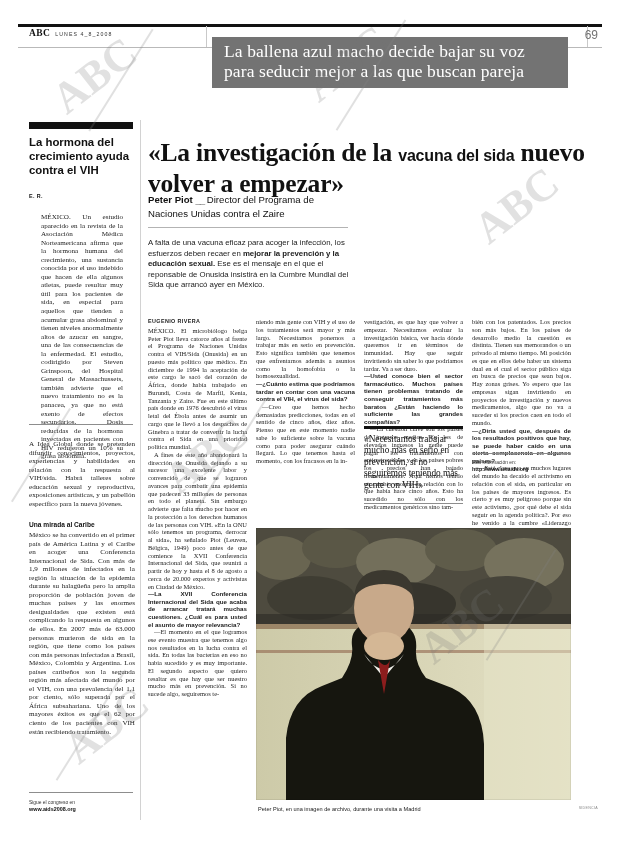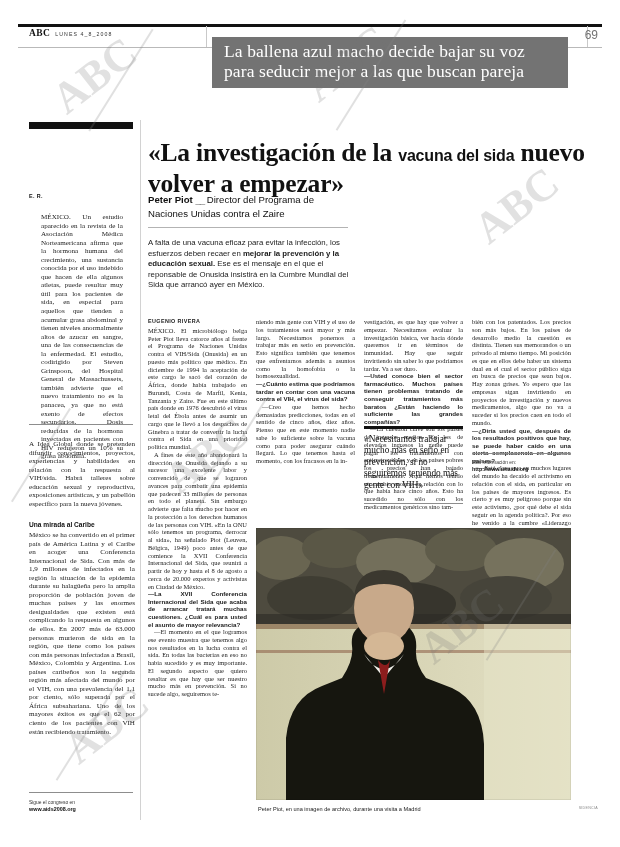--- a/index.html
+++ b/index.html
@@ -129,20 +129,21 @@
     <span class="date">LUNES 4_8_2008</span>
   </div>
   <div class="folio">69</div>
 
   <div class="banner">
     <p><span>La ballena azul macho decide bajar su voz</span><br>
        <span>para seducir mejor a las que buscan pareja</span></p>
   </div>
 
   <div class="side-rule"></div>
+  <div class="side-head">La hormona del crecimiento ayuda contra el VIH</div>
   <div class="side-byline">E. R.</div>
   <div class="side-body">
     <p>MÉXICO. Un estudio aparecido en la revista de la Asociación Médica Norteamericana afirma que la hormona humana del crecimiento, una sustancia conocida por el uso indebido que hacen de ella algunos atletas, puede resultar muy útil para los pacientes de sida, en especial para aquellos que tienden a acumular grasa abdominal y tienen niveles anormalmente altos de azucar en sangre, una de las consecuencias de la enfermedad. El estudio, codirigido por Steven Grinspoon, del Hospital General de Massachussets, también advierte que el nuevo tratamiento no es la panacea, ya que no está exento de efectos secundarios. Dosis reducidas de la hormona inyectadas en pacientes con HIV redujeron un 10% su grasa abdomila.</p>
   </div>
   <div class="side-hr"></div>
   <div class="side-body2">
     <p>A Idea Global donde se pretenden difundir conocimientos, proyectos, experiencias y habilidades en relación con la respuesta al VIH/sida. Habrá talleres sobre educación sexual y reproductiva, exposiciones artísticas, y un pabellón específico para la nueva jóvenes.</p>
   </div>
   <div class="side-sub">Una mirada al Caribe</div>
   <div class="side-body3">
@@ -160,21 +161,21 @@
     <span>«La investigación de la </span><b>vacuna del sida</b><span> nuevo volver a empezar»</span>
   </h1>
 
   <div class="who">
     <b>Peter Piot</b>
     <span class="dash">__</span><span> Director del Programa de</span><br>
     <span>Naciones Unidas contra el Zaire</span>
   </div>
   <div class="stand-hr"></div>
   <div class="stand">
-    <span>A falta de una vacuna eficaz para evitar la infección, los esfuerzos deben recaer en </span><b>mejorar la prevención y la educación sexual.</b><span> Ese es el mensaje en el que el reponsable de Onusida insistirá en la Cumbre Mundial del Sida que arrancó ayer en México.</span>
+    <span>A falta de una vacuna eficaz para acoger la infección, los esfuerzos deben recaer en </span><b>mejorar la prevención y la educación sexual.</b><span> Ese es el mensaje en el que el reponsable de Onusida insistirá en la Cumbre Mundial del Sida que arrancó ayer en México.</span>
   </div>
 
   <div class="bcol" id="col3">
     <p class="byline">EUGENIO RIVERA</p>
     <p class="noind">MÉXICO. El microbiólogo belga Peter Piot lleva catorce años al frente el Programa de Naciones Unidas contra el VIH/Sida (Onusida) en un puesto más político que médico. En diciembre de 1994 la aceptación de este cargo le sacó del corazón de África, donde había trabajado en Burundi, Costa de Marfil, Kenia, Tanzania y Zaire. Fue en este último país donde en 1976 descubrió el virus letal del Ébola antes de asumir un cargo que le llevó a los despachos de Ginebra a tratar de convertir la lucha contra el Sida en una prioridad política mundial.</p>
     <p>A fines de este año abandonará la dirección de Onusida dejando a su sucesor una excelente labor y convencido de que se lograron avances para combatir una epidemia que padecen 33 millones de personas en todo el planeta. Sin embargo advierte que falta mucho por hacer en la protección a los derechos humanos de las personas con VIH. «En la ONU sólo tenemos un programa, derrocar al sida», ha señalado Piot (Leuven, Bélgica, 1949) poco antes de que comience la XVII Conferencia Internacional del Sida, que reunirá a partir de hoy y hasta el 8 de agosto a cerca de 20.000 expertos y activistas en Ciudad de México.</p>
     <p class="q">—La XVII Conferencia Internacional del Sida que acaba de arrancar tratará muchas cuestiones. ¿Cuál es para usted el asunto de mayor relevancia?</p>
     <p>—El momento en el que logramos ese evento muestra que tenemos algo nos resultados en la lucha contra el sida. En todas las bacterias en eso no habia sucedido y es muy importante. El segundo aspecto que quiero resaltar es que hay que ser nuestro mucho más en prevención. Si no sucede algo, seguiremos te-</p>
   </div>
 

